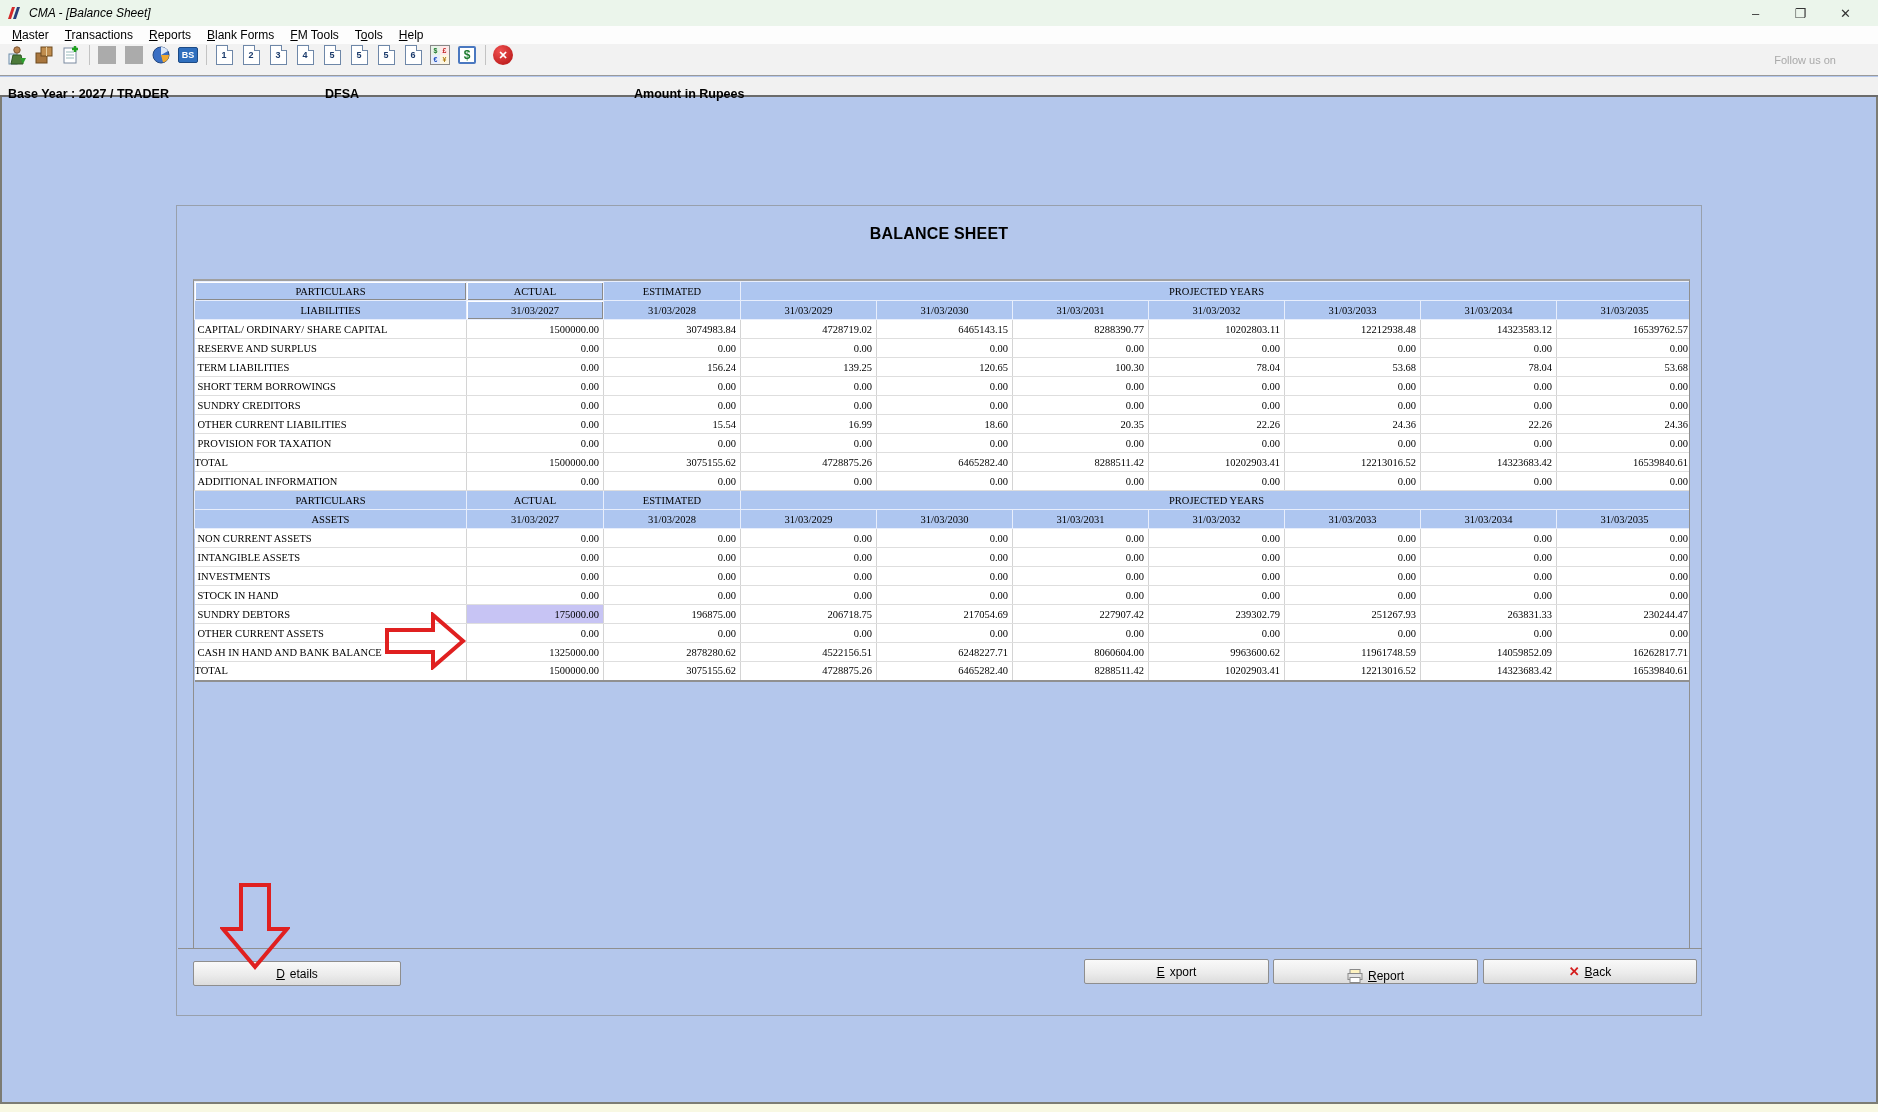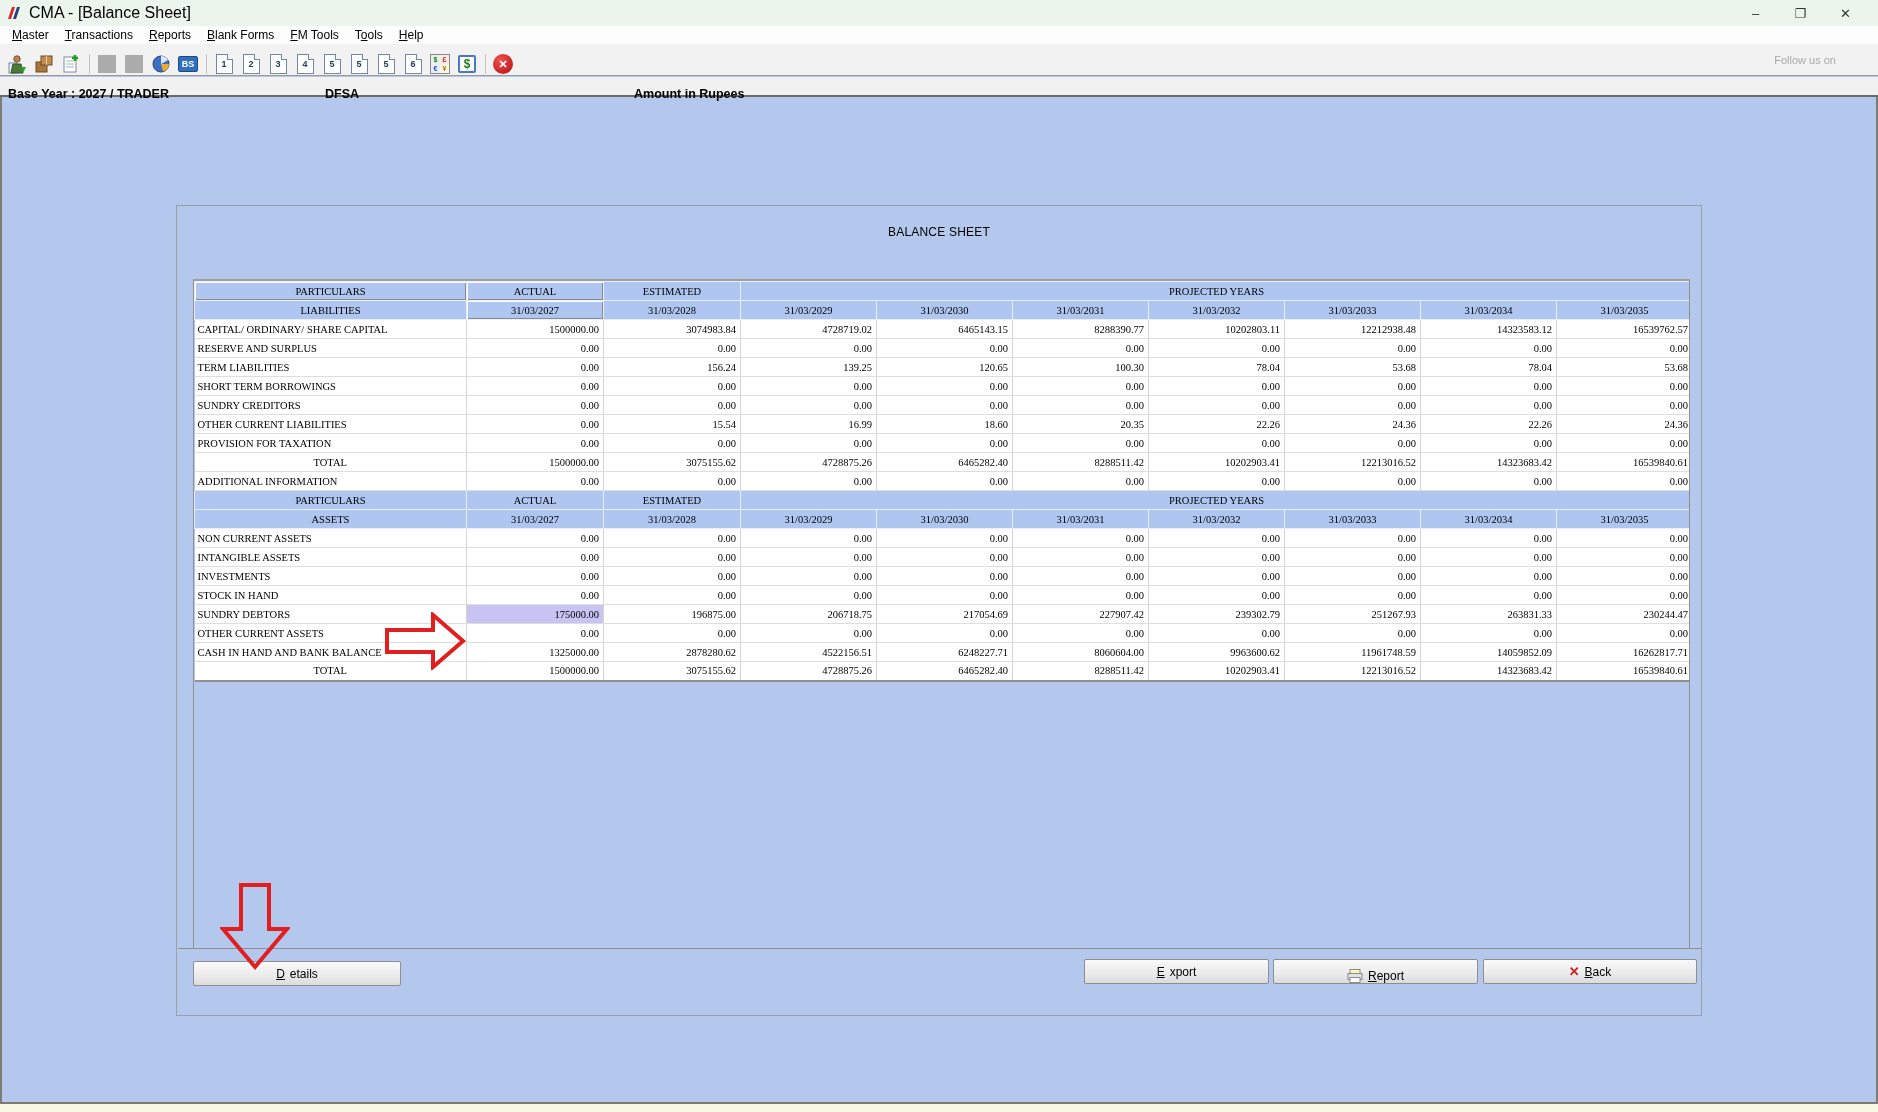--- a/index.html
+++ b/index.html
@@ -3,32 +3,32 @@
 <meta charset="utf-8">
 <style>
   * { margin:0; padding:0; box-sizing:border-box; }
   html,body { width:1878px; height:1112px; overflow:hidden; }
   body { position:relative; background:#b4c7ec; font-family:"Liberation Sans", sans-serif; color:#000; }
 
   
   .titlebar { position:absolute; left:0; top:0; width:1878px; height:26px;
     background:#ebf5eb; display:flex; align-items:center; padding-left:6px; }
   .app-logo { width:16px; height:16px; margin-right:7px; }
-  .title-text { font-size:16px; }
+  .title-text { font-size:12px;font-style:italic; }
   .win-controls { position:absolute; right:10px; top:0; height:26px; display:flex; }
   .win-btn { width:45px; height:26px; display:flex; align-items:center; justify-content:center;
     font-size:13px; color:#333; cursor:default; }
 
   .menubar { position:absolute; left:0; top:26px; width:1878px; height:18px;
     background:#fdfdfd; display:flex; align-items:center; padding-left:4px; font-size:12px; }
   .menu-item { padding:1px 8px; white-space:nowrap; }
   .menu-item u { text-decoration:underline; }
 
   .toolbar { position:absolute; left:0; top:44px; width:1878px; height:32px;
-    background:#f2f2f2; border-bottom:1px solid #9a9a9a; display:flex; align-items:flex-end; padding-left:6px; }
+    background:#f2f2f2; border-bottom:1px solid #9a9a9a; display:flex; align-items:flex-start; padding-left:6px; }
   .tool-icon { width:22px; height:22px; margin-right:5px; display:flex; align-items:center; justify-content:center; position:relative; }
   .tsep { width:1px; height:20px; background:#c3c3c3; margin:0 6px 0 2px; }
   .follow { position:absolute; right:42px; top:0; height:32px; display:flex; align-items:center;
     color:#a9a9a9; font-size:11px; }
   .docnum { width:17px; height:20px; background:#fff; border:1px solid #6e87a8; position:relative;
     font-size:9px; display:flex; align-items:center; justify-content:center; color:#1a3a6b; font-weight:bold; }
   .docnum:before { content:""; position:absolute; right:-1px; top:-1px; width:5px; height:5px;
     background:#f2f2f2; border-left:1px solid #6e87a8; border-bottom:1px solid #6e87a8; }
   .graybox { width:18px; height:18px; background:#ababab; }
   .bsbox { width:20px; height:16px; background:#2f6fbe; border:1px solid #1c4a85; color:#fff;
@@ -51,33 +51,33 @@
   
   .frame-left  { position:absolute; left:0; top:97px; width:2px; height:1007px; background:#7c7c74; }
   .frame-right { position:absolute; right:0; top:97px; width:2px; height:1007px; background:#7c7c74; }
   .frame-bottom{ position:absolute; left:0; top:1102px; width:1878px; height:2px; background:#7c7c74; }
   .footer-strip{ position:absolute; left:0; top:1104px; width:1878px; height:8px; background:#f8f8e3; }
 
   
   .panel { position:absolute; left:176px; top:205px; width:1526px; height:811px;
     border:1px solid #98a0ac; }
   .report-title { position:absolute; left:0; top:19px; width:100%; text-align:center;
-    font-size:12px; font-weight:normal; letter-spacing:.2px; }
+    font-size:16px; font-weight:bold; letter-spacing:.2px; }
 
   .grid-frame { position:absolute; left:16px; top:73px; width:1497px; height:669px;
     border-left:1px solid #8f8f8f; border-right:1px solid #8f8f8f; border-top:2px solid #a0a0a0;
     overflow:hidden; }
   #grid-table { width:1498px; table-layout:fixed; border-collapse:collapse; border-bottom:2px solid #909090;font-family:Liberation Serif, serif; }
   #grid-table td, #grid-table th { height:19px; font-size:10.5px; font-weight:normal; overflow:hidden; white-space:nowrap; }
   td.lab { text-align:left; padding-left:3px; background:#fff;
     border-right:1px solid #d4d4d4; border-bottom:1px solid #dedede; }
   td.val { text-align:right; padding-right:4px; background:#fff; font-size:11px;
     border-right:1px solid #d4d4d4; border-bottom:1px solid #dedede; }
   tr.boldrow td { font-weight:bold; }
-  tr.boldrow td.lab { text-align:center; padding-left:0; }
+  tr.boldrow td.lab { padding-left:0; }
   th.h1 { background:#aec6f0; font-weight:bold; font-size:11px; text-align:center;
     border:1px solid #e8eefc; }
   th.h2 { background:#aec6f0; font-size:10.5px; text-align:center; border:1px solid #e8eefc; }
   .bevel { box-shadow: inset 1px 1px 0 #ffffff, inset -1px -1px 0 #8a8a8a; }
   td.hl { background:#c7c4f4 !important;margin-top:10px; }
 
   .rule-947 { position:absolute; left:1px; top:742px; width:1524px; height:0; border-top:1px solid #8f8f8f; }
 
   
   .btn { position:absolute; height:25px; background:linear-gradient(180deg,#f9f9f9 0%,#ececec 55%,#dcdcdc 100%);

